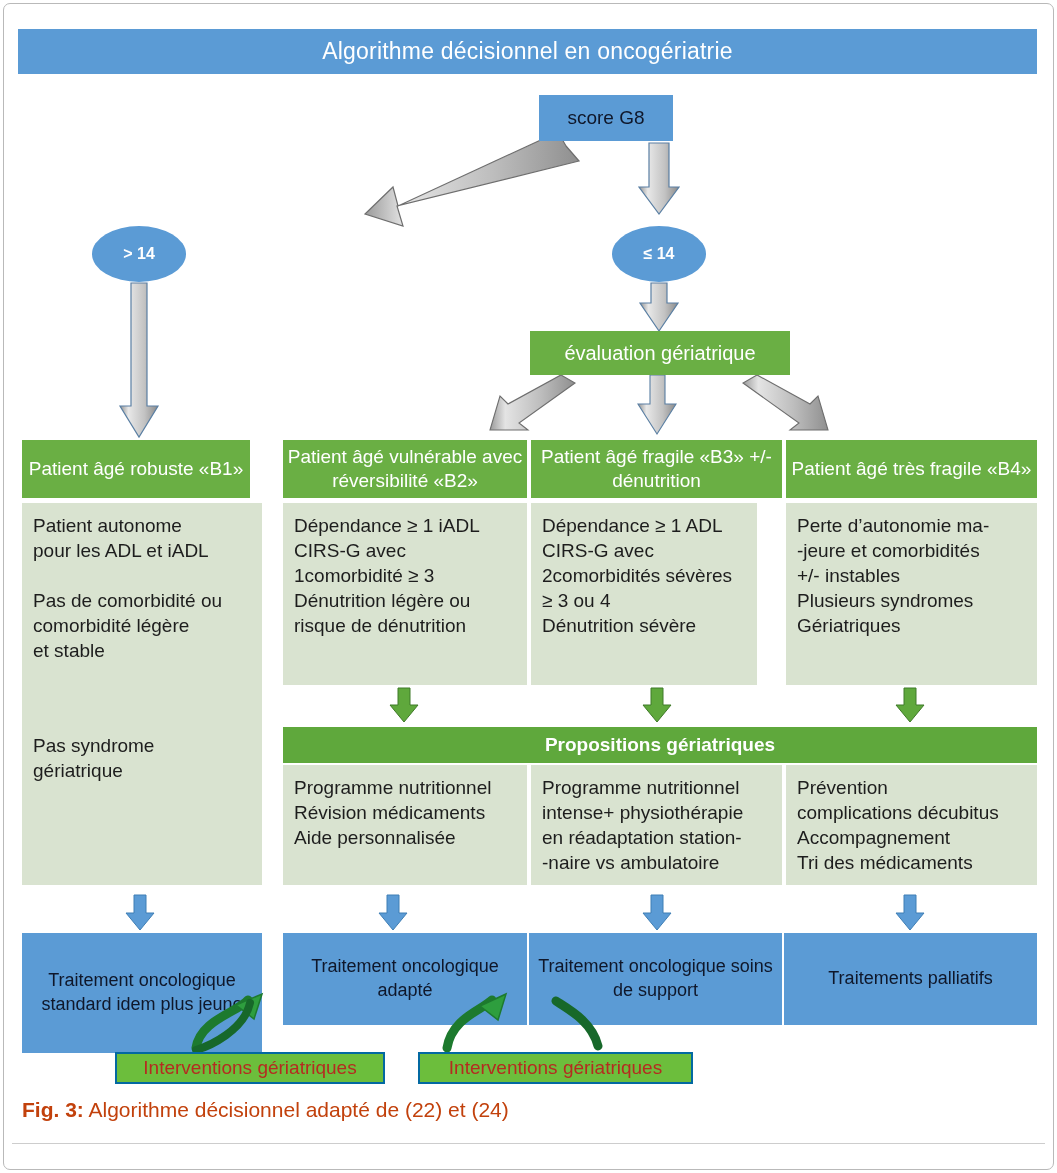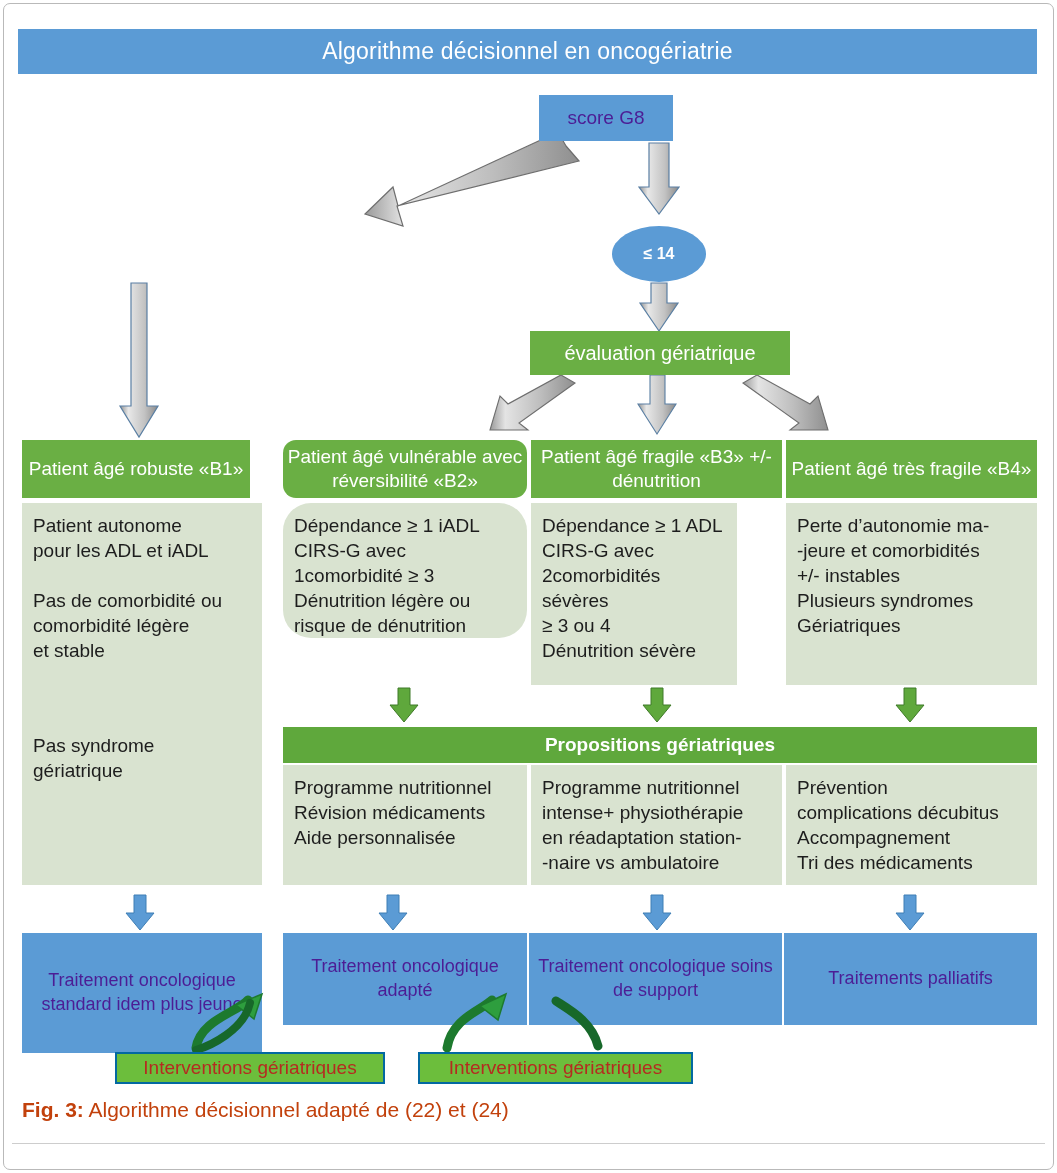--- a/index.html
+++ b/index.html
@@ -30,21 +30,21 @@
 
   .title-bar{
     background:#5B9BD5;
     color:#ffffff;
     display:flex;align-items:center;justify-content:center;
     font-size:23px;
     letter-spacing:.2px;
   }
   .blue-box{
     background:#5B9BD5;
-    color:#4c1d95;
+    color:#0f172a;
     display:flex;align-items:center;justify-content:center;
     text-align:center;
     font-size:18px;
     line-height:1.32;
   }
   .ellipse{
     background:#5B9BD5;
     color:#ffffff;
     border-radius:50%;
     display:flex;align-items:center;justify-content:center;
@@ -181,48 +181,49 @@
     <g fill="#5B9BD5" stroke="#3f7fb5" stroke-width="1">
       <path d="M651,895 L663,895 L663,913 L671,913 L657,930 L643,913 L651,913 Z"></path>
     </g>
     <g fill="#5B9BD5" stroke="#3f7fb5" stroke-width="1">
       <path d="M904,895 L916,895 L916,913 L924,913 L910,930 L896,913 L904,913 Z"></path>
     </g>
   </svg>
 
   <div class="box blue-box" style="left:539px;top:95px;width:134px;height:46px;font-size:19px;">score G8</div>
 
+  <div class="box ellipse" style="left:92px;top:226px;width:94px;height:56px;">&gt; 14</div>
   <div class="box ellipse" style="left:612px;top:226px;width:94px;height:56px;">≤ 14</div>
 
   <div class="box eval-box" style="left:530px;top:331px;width:260px;height:44px;">évaluation gériatrique</div>
 
   <div class="box green-head" style="left:22px;top:440px;width:228px;height:58px;">Patient âgé robuste
 «B1»</div>
-  <div class="box green-head" style="left:283px;top:440px;width:244px;height:58px;border-radius:13px;">Patient âgé vulnérable
+  <div class="box green-head" style="left:283px;top:440px;width:244px;height:58px;">Patient âgé vulnérable
 avec réversibilité  «B2»</div>
   <div class="box green-head" style="left:531px;top:440px;width:251px;height:58px;">Patient âgé fragile
 «B3» +/- dénutrition</div>
   <div class="box green-head" style="left:786px;top:440px;width:251px;height:58px;">Patient âgé très fragile
 «B4»</div>
 
   <div class="box green-body" style="left:22px;top:503px;width:240px;height:382px;">Patient autonome
 pour les ADL et iADL
 
 Pas de comorbidité ou
 comorbidité légère
 et stable</div>
   <div class="box green-body" style="left:22px;top:733px;width:240px;height:152px;background:transparent;padding-top:0;">Pas syndrome
 gériatrique</div>
 
-  <div class="box green-body" style="left:283px;top:503px;width:244px;height:135px;border-radius:28px;">Dépendance ≥ 1 iADL
+  <div class="box green-body" style="left:283px;top:503px;width:244px;height:182px;">Dépendance ≥ 1 iADL
 CIRS-G avec
 1comorbidité ≥ 3
 Dénutrition légère ou
 risque de dénutrition</div>
-  <div class="box green-body" style="left:531px;top:503px;width:206px;height:182px;">Dépendance ≥ 1 ADL
+  <div class="box green-body" style="left:531px;top:503px;width:226px;height:182px;">Dépendance ≥ 1 ADL
 CIRS-G avec
 2comorbidités sévères
 ≥ 3 ou 4
 Dénutrition sévère</div>
   <div class="box green-body" style="left:786px;top:503px;width:251px;height:182px;">Perte d’autonomie ma-
 -jeure et comorbidités
 +/- instables
 Plusieurs syndromes
 Gériatriques</div>
 

